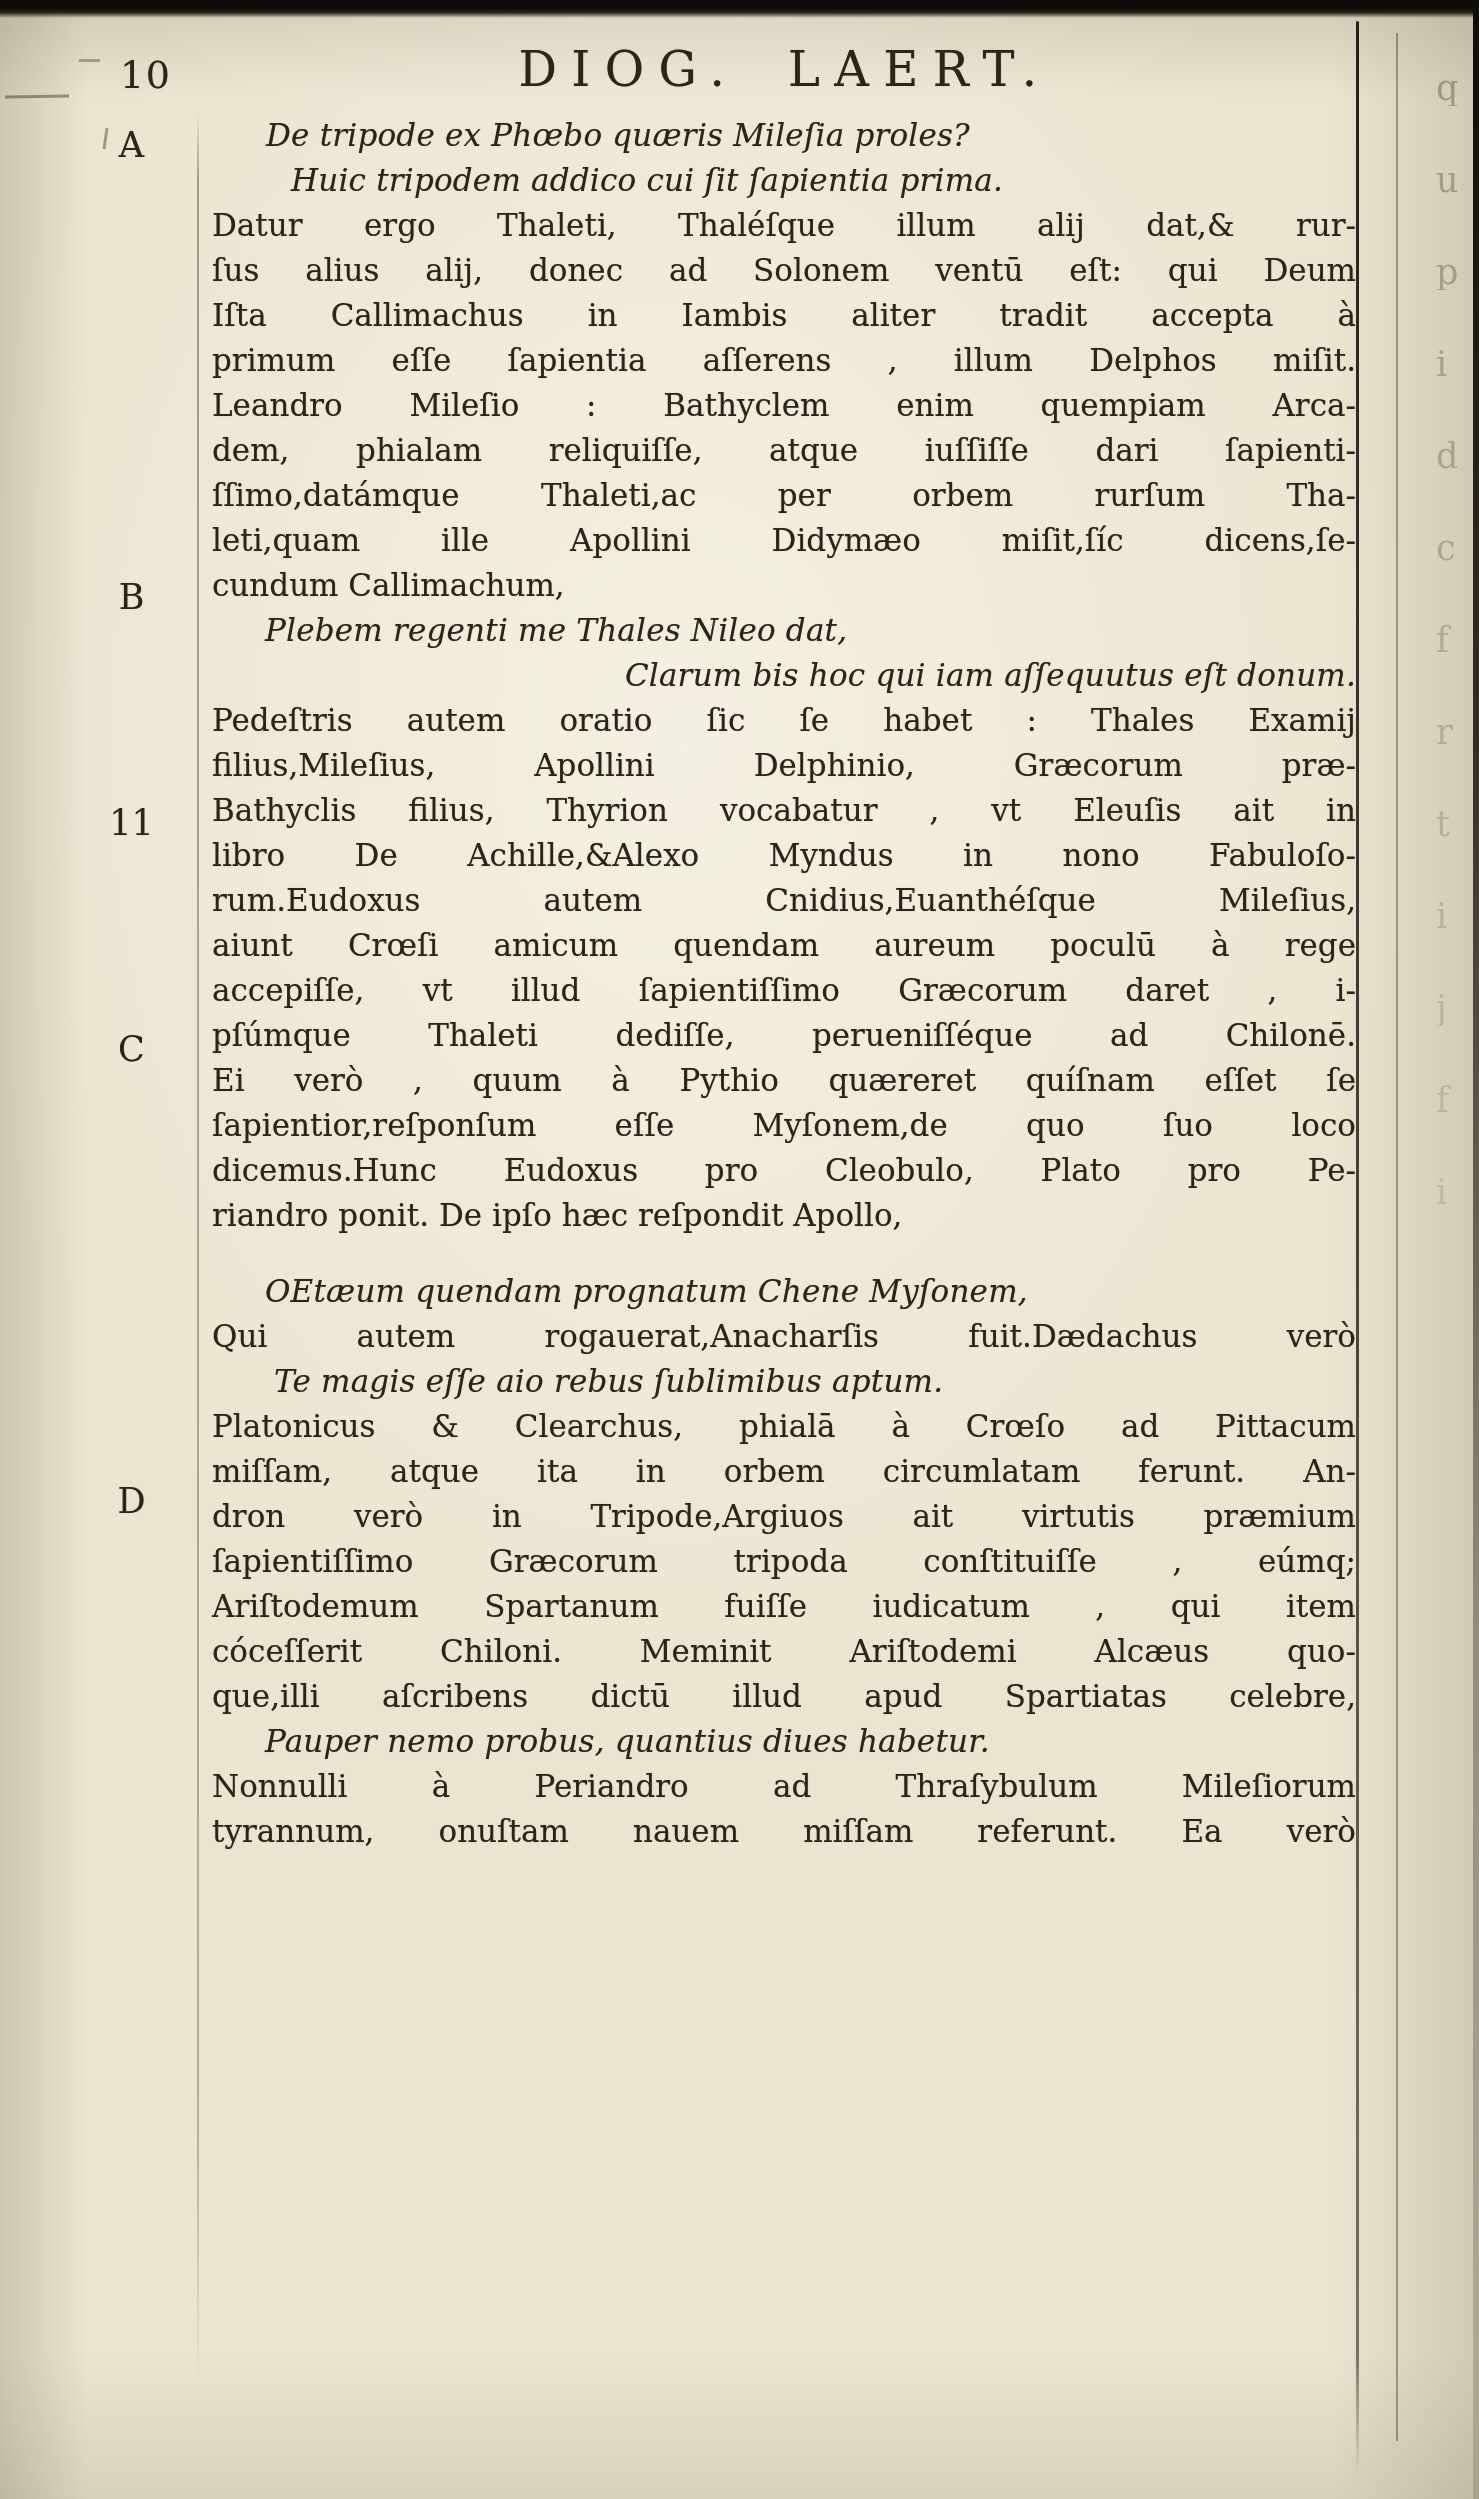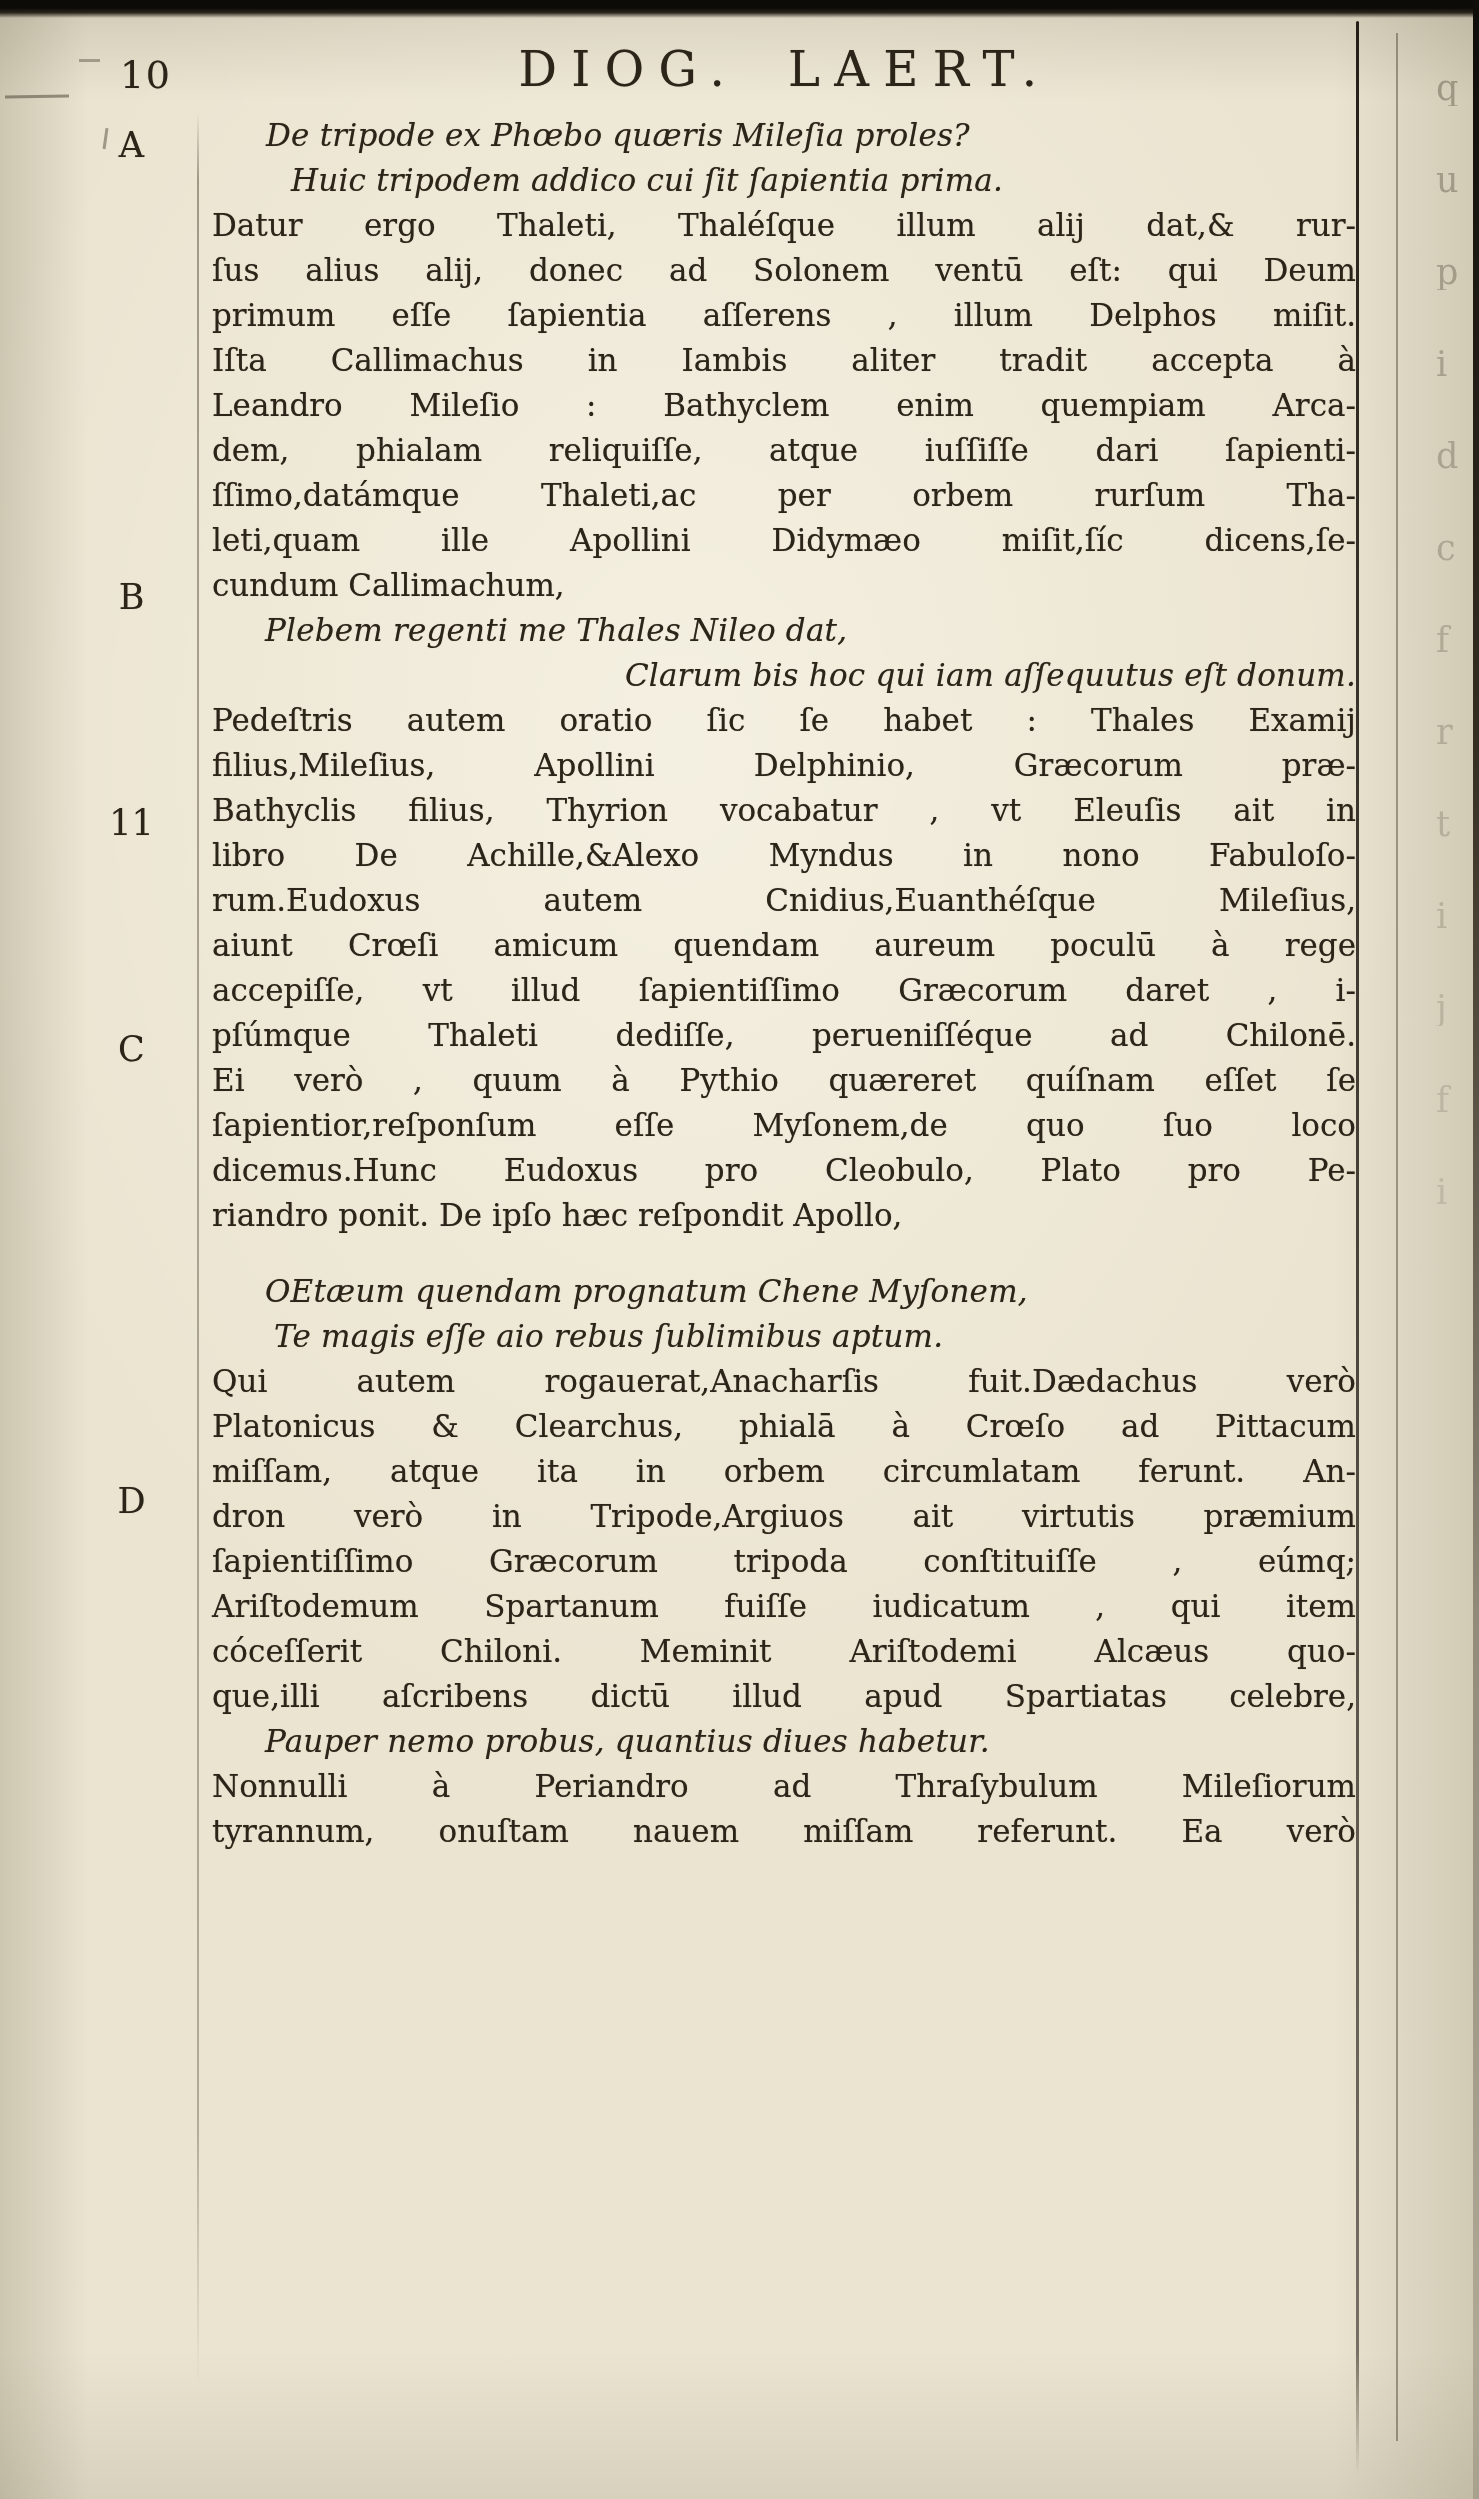--- a/index.html
+++ b/index.html
@@ -69,44 +69,44 @@
       <div class="marker" style="top: 575px;">B</div>
       <div class="marker" style="top: 801px;">11</div>
       <div class="marker" style="top: 1027px;">C</div>
       <div class="marker" style="top: 1479px;">D</div>
     </div>
   <div id="textblock">
       <div class="line it" style="padding-left: 54px;">De tripode ex Phœbo quæris Mileſia proles?</div>
       <div class="line it" style="padding-left: 79px;">Huic tripodem addico cui ſit ſapientia prima.</div>
       <div class="line just">Datur ergo Thaleti, Thaléſque illum alij dat,&amp; rur-</div>
       <div class="line just">ſus alius alij, donec ad Solonem ventū eſt: qui Deum</div>
+      <div class="line just">Iſta Callimachus in Iambis aliter tradit accepta à</div>
       <div class="line just">primum eſſe ſapientia aſſerens , illum Delphos miſit.</div>
-      <div class="line just">Iſta Callimachus in Iambis aliter tradit accepta à</div>
       <div class="line just">Leandro Mileſio : Bathyclem enim quempiam Arca-</div>
       <div class="line just">dem, phialam reliquiſſe, atque iuſſiſſe dari ſapienti-</div>
       <div class="line just">ſſimo,datámque Thaleti,ac per orbem rurſum Tha-</div>
       <div class="line just">leti,quam ille Apollini Didymæo miſit,ſíc dicens,ſe-</div>
       <div class="line">cundum Callimachum,</div>
       <div class="line it" style="padding-left: 53px;">Plebem regenti me Thales Nileo dat,</div>
       <div class="line it" style="padding-left: 33px; text-align: right;">Clarum bis hoc qui iam aſſequutus eſt donum.</div>
       <div class="line just">Pedeſtris autem oratio ſic ſe habet : Thales Examij</div>
       <div class="line just">filius,Mileſius, Apollini Delphinio, Græcorum præ-</div>
       <div class="line just">Bathyclis filius, Thyrion vocabatur , vt Eleuſis ait in</div>
       <div class="line just">libro De Achille,&amp;Alexo Myndus in nono Fabuloſo-</div>
       <div class="line just">rum.Eudoxus autem Cnidius,Euanthéſque Mileſius,</div>
       <div class="line just">aiunt Crœſi amicum quendam aureum poculū à rege</div>
       <div class="line just">accepiſſe, vt illud ſapientiſſimo Græcorum daret , i-</div>
       <div class="line just">pſúmque Thaleti dediſſe, perueniſſéque ad Chilonē.</div>
       <div class="line just">Ei verò , quum à Pythio quæreret quíſnam eſſet ſe</div>
       <div class="line just">ſapientior,reſponſum eſſe Myſonem,de quo ſuo loco</div>
       <div class="line just">dicemus.Hunc Eudoxus pro Cleobulo, Plato pro Pe-</div>
       <div class="line">riandro ponit. De ipſo hæc reſpondit Apollo,</div>
       <div class="line it" style="padding-left: 53px; margin-top: 31px;">OEtæum quendam prognatum Chene Myſonem,</div>
+      <div class="line just">Qui autem rogauerat,Anacharſis fuit.Dædachus verò</div>
       <div class="line it" style="padding-left: 62px;">Te magis eſſe aio rebus ſublimibus aptum.</div>
-      <div class="line just">Qui autem rogauerat,Anacharſis fuit.Dædachus verò</div>
       <div class="line just">Platonicus &amp; Clearchus, phialā à Crœſo ad Pittacum</div>
       <div class="line just">miſſam, atque ita in orbem circumlatam ferunt. An-</div>
       <div class="line just">dron verò in Tripode,Argiuos ait virtutis præmium</div>
       <div class="line just">ſapientiſſimo Græcorum tripoda conſtituiſſe , eúmq;</div>
       <div class="line just">Ariſtodemum Spartanum fuiſſe iudicatum , qui item</div>
       <div class="line just">cóceſſerit Chiloni. Meminit Ariſtodemi Alcæus quo-</div>
       <div class="line just">que,illi aſcribens dictū illud apud Spartiatas celebre,</div>
       <div class="line it" style="padding-left: 53px;">Pauper nemo probus, quantius diues habetur.</div>
       <div class="line just">Nonnulli à Periandro ad Thraſybulum Mileſiorum</div>
       <div class="line just">tyrannum, onuſtam nauem miſſam referunt. Ea verò</div>

